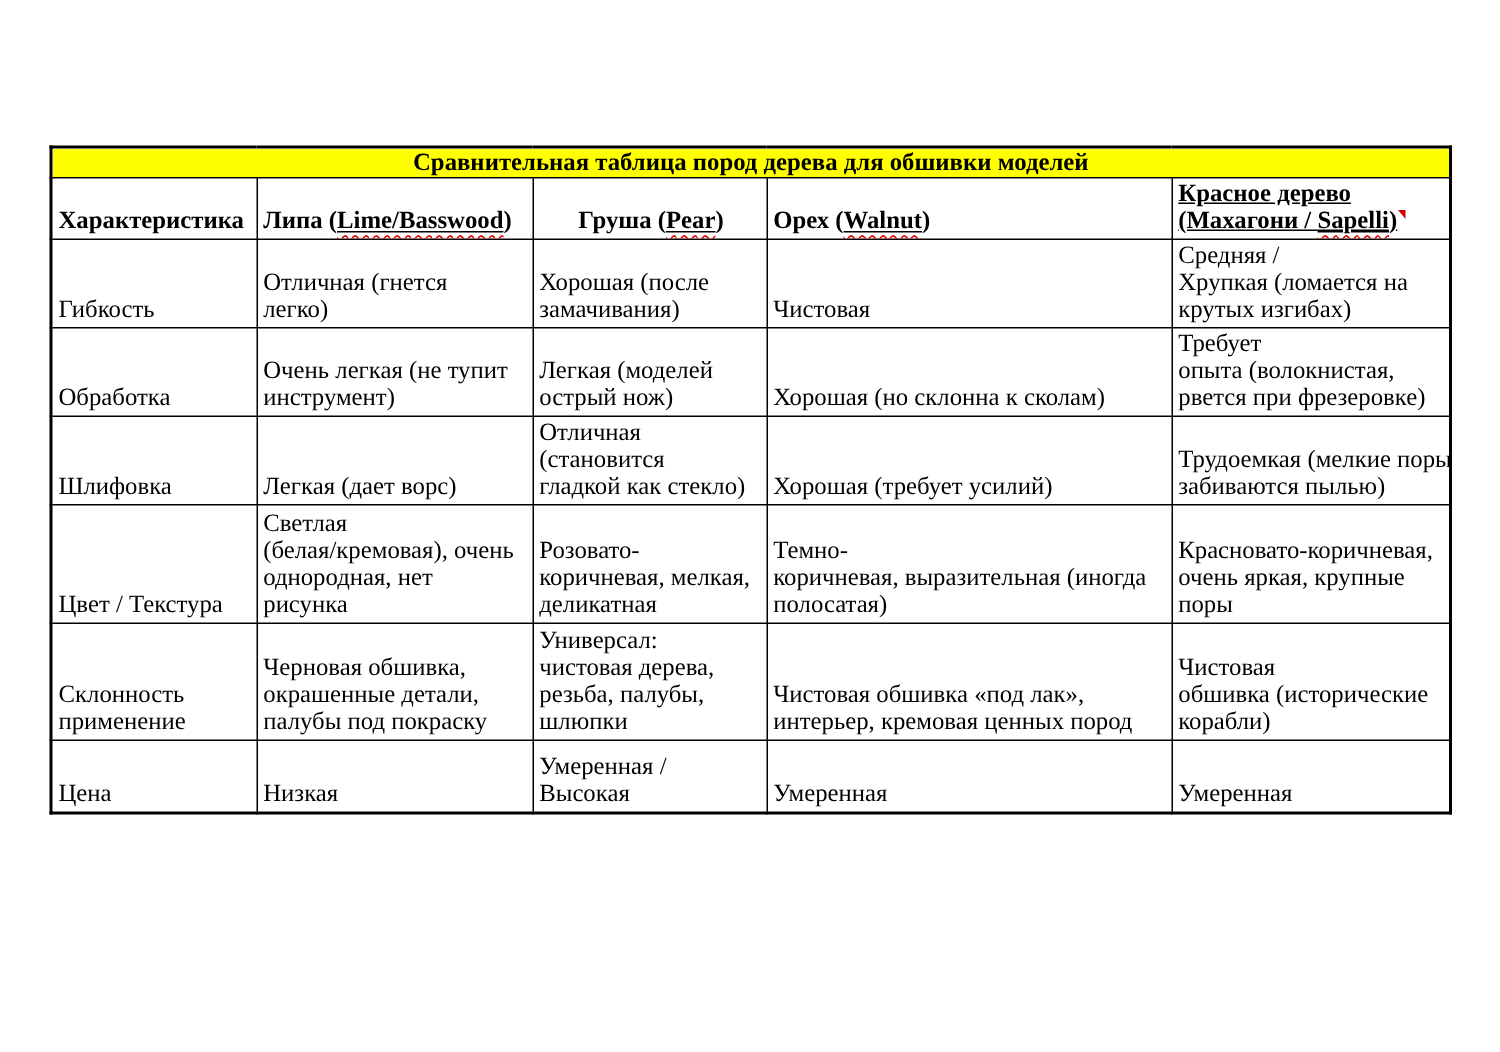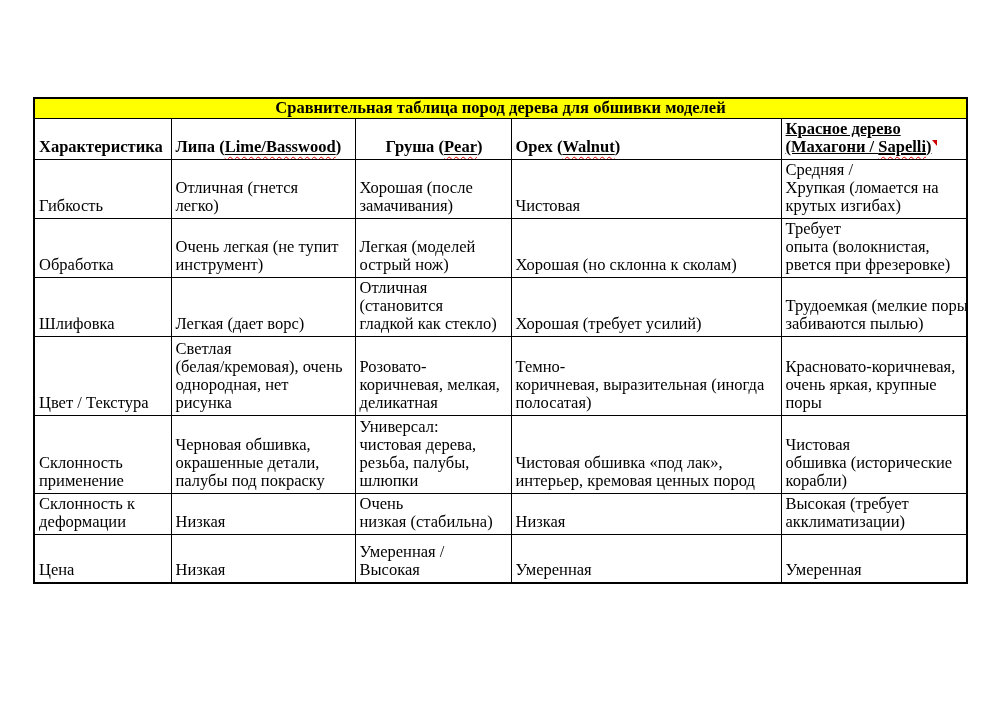--- a/index.html
+++ b/index.html
@@ -151,30 +151,20 @@
           <td>Универсал:
 чистовая дерева,
 резьба, палубы,
 шлюпки</td>
           <td>Чистовая обшивка «под лак»,
 интерьер, кремовая ценных пород</td>
           <td>Чистовая
 обшивка (исторические
 корабли)</td>
         </tr>
-        <tr style="height: 40px;">
-          <th>Склонность к
-деформации</th>
-          <td>Низкая</td>
-          <td>Очень
-низкая (стабильна)</td>
-          <td>Низкая</td>
-          <td>Высокая (требует
-акклиматизации)</td>
-        </tr>
         <tr style="height: 48px;">
           <th>Цена</th>
           <td>Низкая</td>
           <td>Умеренная /
 Высокая</td>
           <td>Умеренная</td>
           <td>Умеренная</td>
         </tr>
       </tbody>
   </table>

